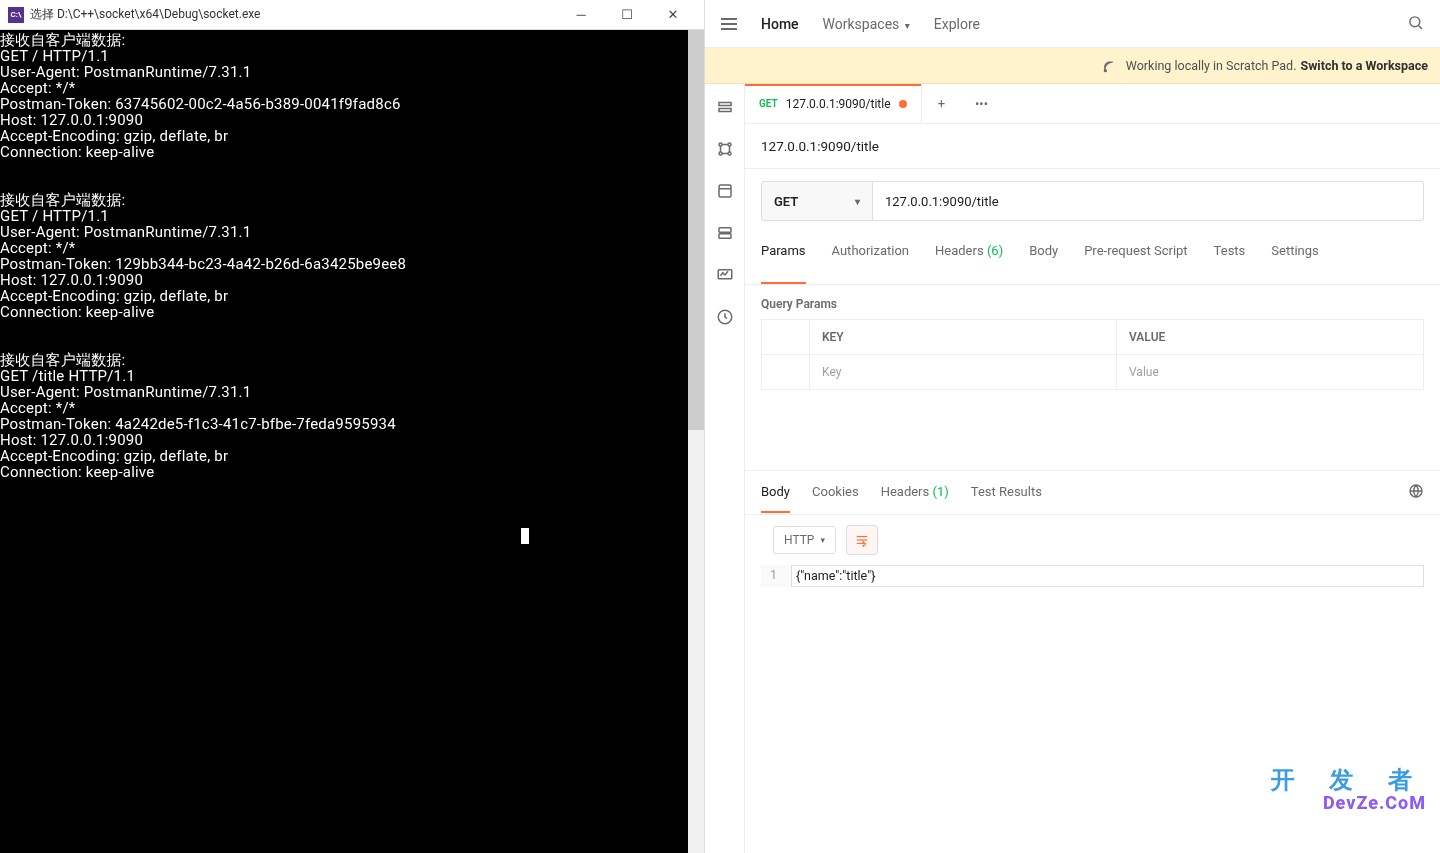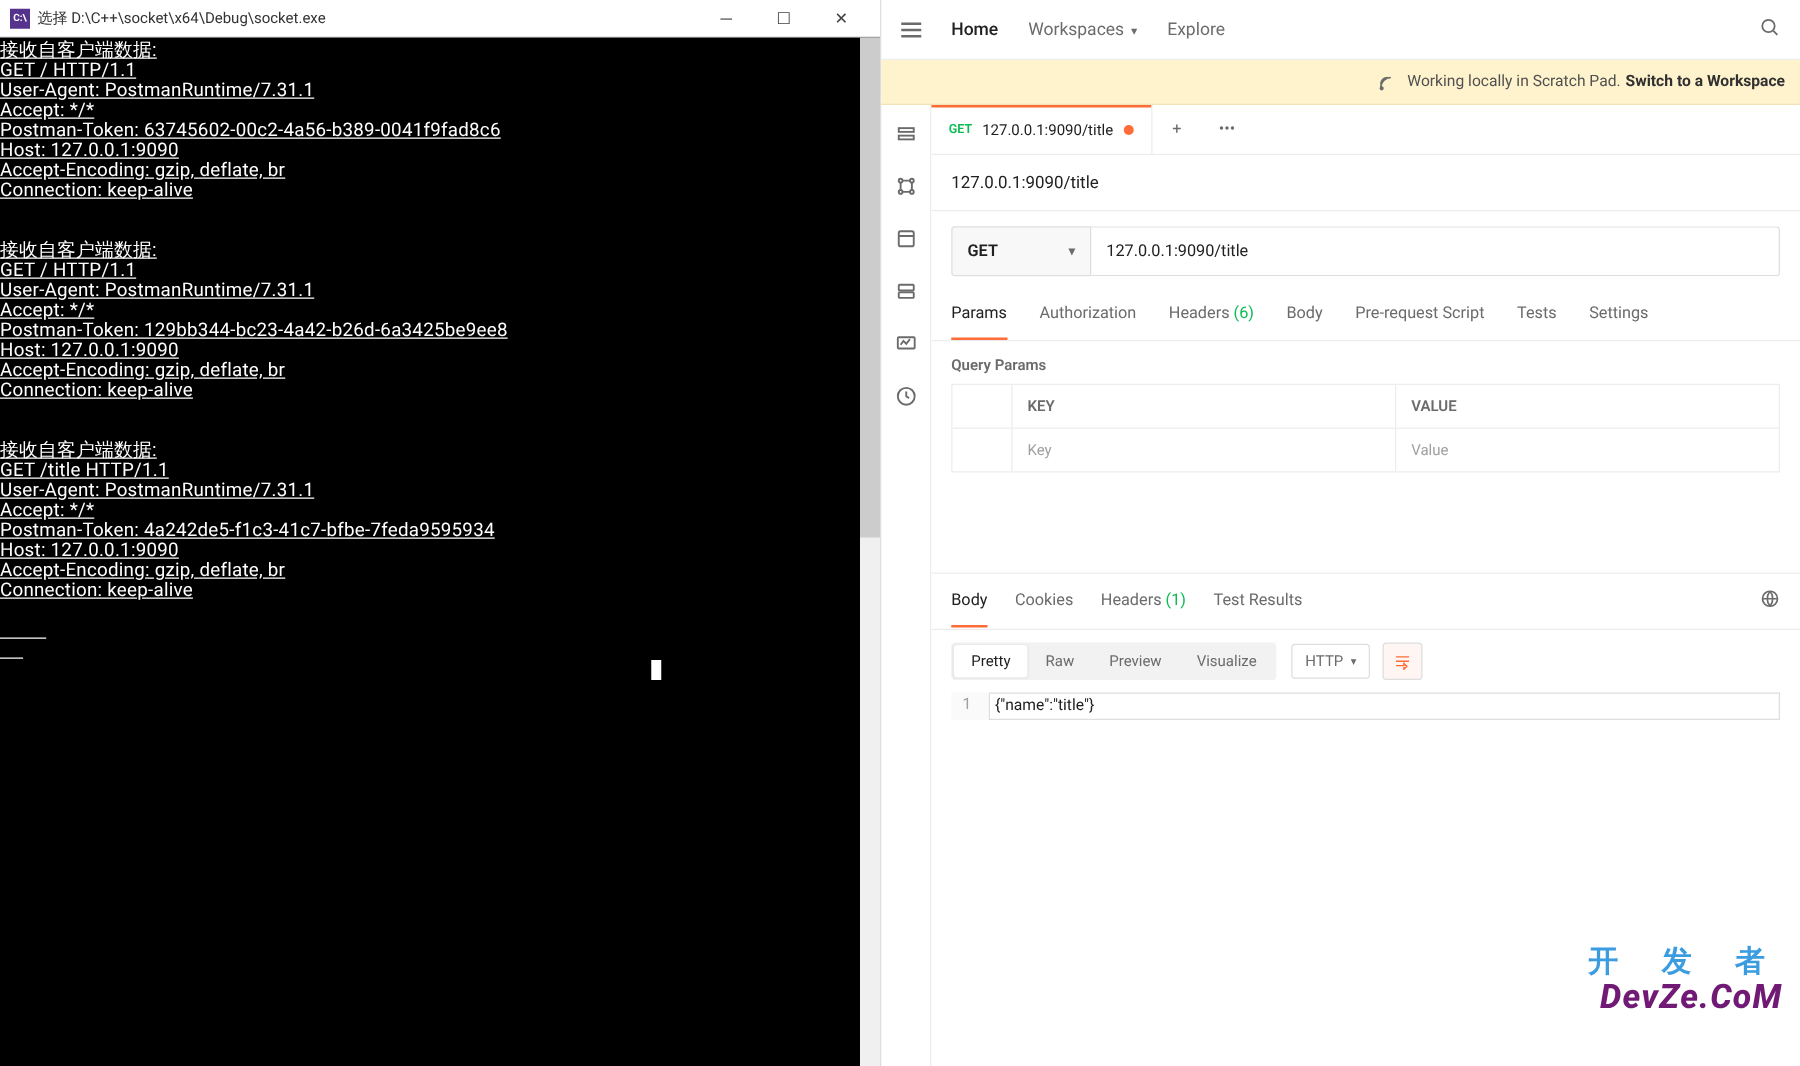--- a/index.html
+++ b/index.html
@@ -4,21 +4,21 @@
 <style>
   * { box-sizing: border-box; margin: 0; padding: 0; font-family: -apple-system, BlinkMacSystemFont, "Segoe UI", Roboto, sans-serif; }
   body { width: 1440px; height: 853px; display: flex; overflow: hidden; background: #fff; }
   
   .console-window { width: 705px; height: 100%; display: flex; flex-direction: column; border-right: 1px solid #ddd; }
   .titlebar { height: 30px; background: #fff; display: flex; align-items: center; padding: 0 8px; border-bottom: 1px solid #ddd; font-size: 12px; color: #333; }
   .titlebar-icon { width: 16px; height: 16px; background: #55338d; margin-right: 6px; display:flex; align-items:center; justify-content:center; color:#fff; font-size:8px; font-weight:bold;}
   .titlebar-title { flex: 1; }
   .titlebar-btns { display: flex; gap: 0; }
   .titlebar-btn { width: 46px; height: 30px; display: flex; align-items: center; justify-content: center; color: #444; font-size: 13px; }
-  .console-body { flex: 1; background: #000; color: #fff; font-family: "NSimSun", "SimSun", Consolas, monospace; font-size: 15px; line-height: 16px; padding: 2px 0 16px 0; white-space: pre; overflow: hidden; position: relative; letter-spacing: 0.2px; text-decoration: underline; }
+  .console-body { flex: 1; background: #000; color: #fff; font-family: "NSimSun", "SimSun", Consolas, monospace; font-size: 15px; line-height: 16px; padding: 2px 0 16px 0; white-space: pre; overflow: hidden; position: relative; letter-spacing: 0.2px; }
   .console-body .cursor { display:inline-block; width:8px; height:16px; background:#fff; position:absolute; }
   .console-scrollbar { position:absolute; right:0; top:0; width:16px; height:100%; background:#f0f0f0; }
   .console-scrollbar-thumb { width:100%; height:400px; background:#ccc; }
   
   .postman { flex:1; display:flex; flex-direction:column; height:100%; font-size:13px; color:#212121; }
   .pm-header { height:48px; border-bottom:1px solid #ededed; display:flex; align-items:center; padding:0 16px; gap:24px; }
   .hamburger { display:flex; flex-direction:column; gap:3px; cursor:pointer; }
   .hamburger span { width:16px; height:2px; background:#6b6b6b; }
   .pm-nav-item { color:#6b6b6b; font-size:14px; }
   .pm-nav-item.active { color:#212121; font-weight:500; }
@@ -35,21 +35,21 @@
   .pm-tab { display:flex; align-items:center; gap:8px; padding:0 14px; border-right:1px solid #ededed; font-size:12px; position:relative; }
   .pm-tab.active::before { content:""; position:absolute; top:0; left:0; right:0; height:2px; background:#ff6c37; }
   .pm-tab .method { color:#0cbb52; font-weight:600; font-size:10px; }
   .pm-tab .dot { width:8px; height:8px; border-radius:50%; background:#ff6c37; }
   .pm-tab-add, .pm-tab-more { width:40px; display:flex; align-items:center; justify-content:center; color:#6b6b6b; }
   .pm-req-name { padding:14px 16px; font-size:13.5px; color:#212121; border-bottom:1px solid #ededed; }
   .pm-req-bar { display:flex; padding:12px 16px; gap:0; }
   .pm-method-select { width:112px; height:40px; border:1px solid #dedede; border-radius:3px 0 0 3px; background:#f8f8f8; display:flex; align-items:center; padding:0 12px; font-weight:600; color:#212121; justify-content:space-between; }
   .pm-url-input { flex:1; height:40px; border:1px solid #dedede; border-left:none; border-radius:0 3px 3px 0; padding:0 12px; display:flex; align-items:center; color:#212121; }
   .pm-req-tabs { display:flex; gap:26px; padding:0 16px; border-bottom:1px solid #ededed; }
-  .pm-req-tab { padding:10px 0 12px; color:#6b6b6b; font-size:13px; cursor:pointer; border-bottom:2px solid transparent; }
+  .pm-req-tab { padding:10px 0 24px; color:#6b6b6b; font-size:13px; cursor:pointer; border-bottom:2px solid transparent; }
   .pm-req-tab.active { color:#212121; border-bottom-color:#ff6c37; }
   .pm-req-tab .count { color:#0cbb52; }
   .pm-section-label { padding:12px 16px 8px; font-size:12px; color:#6b6b6b; font-weight:600; }
   .pm-table { margin:0 16px; border:1px solid #ededed; }
   .pm-table-row { display:flex; border-bottom:1px solid #ededed; }
   .pm-table-row:last-child { border-bottom:none; }
   .pm-table-cell { padding:10px 12px; font-size:12px; border-right:1px solid #ededed; }
   .pm-table-cell.check { width:48px; border-right:1px solid #ededed;}
   .pm-table-cell.key { flex:1; }
   .pm-table-cell.value { flex:1; border-right:none; }
@@ -69,21 +69,21 @@
   .pm-format-select { margin-left:12px; border:1px solid #dedede; border-radius:3px; padding:6px 10px; font-size:12px; color:#6b6b6b; display:flex; align-items:center; gap:6px; }
   .pm-wrap-btn { margin-left:10px; width:32px; height:30px; border:1px solid #dedede; border-radius:3px; display:flex; align-items:center; justify-content:center; background:#fff5f2; }
   .pm-code { padding:0 16px; font-family:Consolas, monospace; font-size:12.5px; }
   .pm-code-line { display:flex; }
   .pm-line-gutter { width:30px; text-align:right; color:#a0a0a0; padding-right:14px; background:#fafafa; line-height:20px;}
   .pm-line-body { flex:1; line-height:20px; background:#fff; border:1px solid #dedede; padding:0 4px;}
   .pm-footer { height:32px; border-top:1px solid #ededed; display:flex; align-items:center; padding:0 12px; gap:20px; font-size:12px; color:#6b6b6b; }
   .pm-footer-item { display:flex; align-items:center; gap:6px; }
   .watermark { position:absolute; right:14px; bottom:40px; text-align:right; font-weight:800; pointer-events:none; }
   .watermark .line1 { font-size:24px; color:#3b9de0; letter-spacing:14px; font-family:"SimHei",sans-serif;}
-  .watermark .line2 { font-size:27px; color:#701a75; letter-spacing:1px; margin-top:-4px;font-style:italic;}
+  .watermark .line2 { font-size:18px; color:#8b5cf6; letter-spacing:1px; margin-top:-4px;}
   .ghost { color:#a0a0a0; }
 </style>
 </head>
 <body>
 
 <div class="console-window">
   <div class="titlebar">
     <div class="titlebar-icon">C:\</div>
     <div class="titlebar-title">选择 D:\C++\socket\x64\Debug\socket.exe</div>
     <div class="titlebar-btns">
@@ -252,26 +252,20 @@
           <div class="pm-resp-tab">Test Results</div>
           <div class="pm-resp-right">
             <svg width="16" height="16" viewBox="0 0 24 24" fill="none" stroke="currentColor" stroke-width="2">
                 <circle cx="12" cy="12" r="9"></circle>
                 <path d="M3 12h18M12 3a14 14 0 0 1 0 18M12 3a14 14 0 0 0 0 18"></path>
               </svg>
           </div>
         </div>
 
         <div class="pm-resp-toolbar">
-          <div class="pm-view-group">
-            <div class="pm-view-btn active">Pretty</div>
-            <div class="pm-view-btn">Raw</div>
-            <div class="pm-view-btn">Preview</div>
-            <div class="pm-view-btn">Visualize</div>
-          </div>
           <div class="pm-format-select">
             <span>HTTP</span>
             <span style="font-size:9px;">▾</span>
           </div>
           <div class="pm-wrap-btn">
             <svg width="16" height="14" viewBox="0 0 24 24" fill="none" stroke="#ff6c37" stroke-width="2">
                 <line x1="3" y1="6" x2="21" y2="6"></line>
                 <line x1="3" y1="12" x2="21" y2="12"></line>
                 <polyline points="3 18 14 18 14 15 18 19 14 23 14 20"></polyline>
               </svg>

